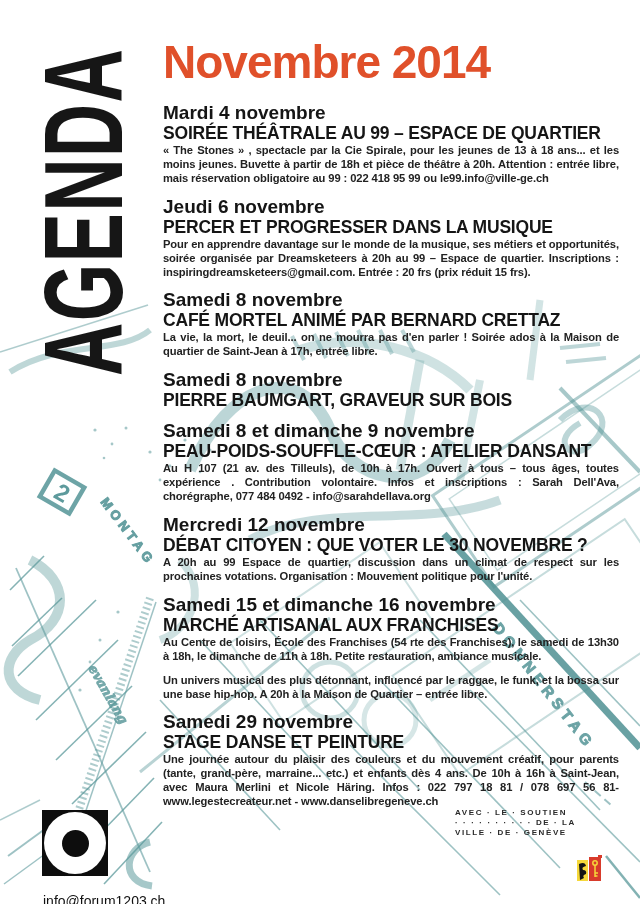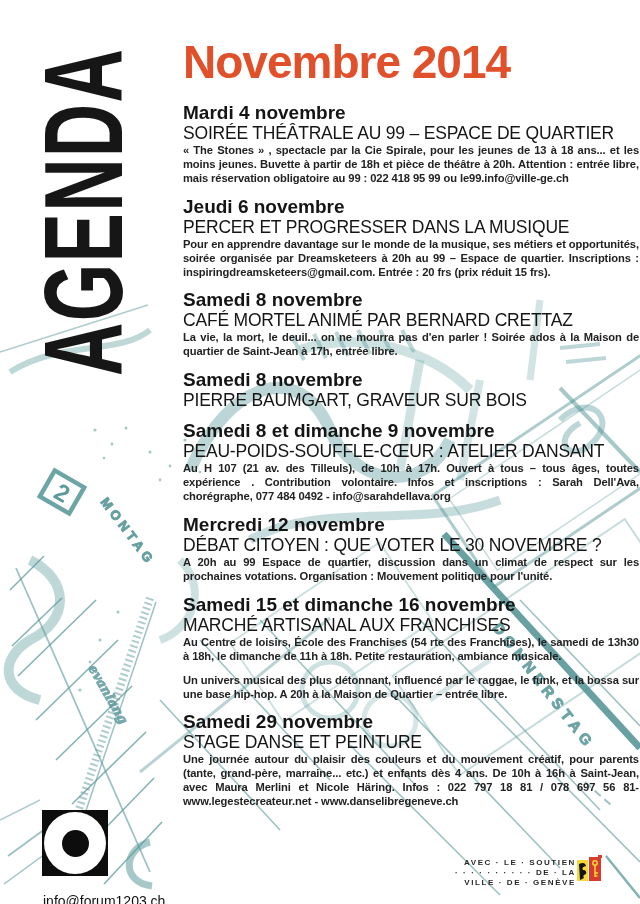--- a/index.html
+++ b/index.html
@@ -28,50 +28,50 @@
     width:520px;height:94px;
     transform-origin:0 0;
     transform:rotate(-90deg) scaleX(0.66);
     font-size:112px;line-height:96px;
     font-weight:bold;letter-spacing:2px;
     color:#161616;white-space:nowrap;
     z-index:2;
   }
 
   
-  .main-col{position:absolute;left:163px;top:36px;width:456px;z-index:2;margin-left:20px;}
+  .main-col{position:absolute;left:163px;top:36px;width:456px;z-index:2;}
   .poster-title{
     color:var(--orange);
     font-size:46px;line-height:52px;
     font-weight:bold;letter-spacing:-1px;
     margin-bottom:14px;white-space:nowrap;
   }
   .event{margin-bottom:10px;}
   .ev-date{font-size:19px;line-height:22px;font-weight:bold;color:#151515;}
-  .ev-title{font-size:17.5px;line-height:19px;font-weight:normal;letter-spacing:-0.2px;color:#151515;}
+  .ev-title{font-size:17.5px;line-height:19px;font-weight:bold;letter-spacing:-0.2px;color:#151515;}
   .ev-desc{
     font-size:11.2px;line-height:13.9px;font-weight:bold;
     text-align:justify;color:#222;margin-top:1px;
     letter-spacing:-0.1px;
   }
 
   
   .forum-logo{
     position:absolute;left:42px;top:810px;width:66px;height:66px;
     background:#0d0d0d;z-index:2;display:flex;align-items:center;justify-content:center;
   }
   .forum-logo .ring{width:62px;height:62px;border-radius:50%;background:#fff;display:flex;align-items:center;justify-content:center;}
   .forum-logo .dot{width:27px;height:27px;border-radius:50%;background:#0d0d0d;}
   .forum-web{position:absolute;left:42px;top:876px;font-size:17px;font-weight:bold;letter-spacing:0.5px;color:#111;z-index:2;margin-top:25px;}
   .forum-mail{position:absolute;left:43px;top:893px;font-size:14px;font-weight:normal;color:#111;z-index:2;}
 
   
   .support{
-    position:absolute;right:64px;top:858px;z-index:2;
-    text-align:right;font-size:8px;line-height:10px;
+    position:absolute;right:64px;top:808px;z-index:2;
+    font-size:8px;line-height:10px;
     font-weight:bold;letter-spacing:1.6px;color:#2a2a2a;white-space:nowrap;
   }
   .geneve-logo{position:absolute;left:577px;top:855px;z-index:2;}
 </style>
 </head>
 <body>
 
 <svg class="bg-svg" width="640" height="904" viewBox="0 0 640 904">
   <g fill="none" stroke="#5d9a9c">
 

